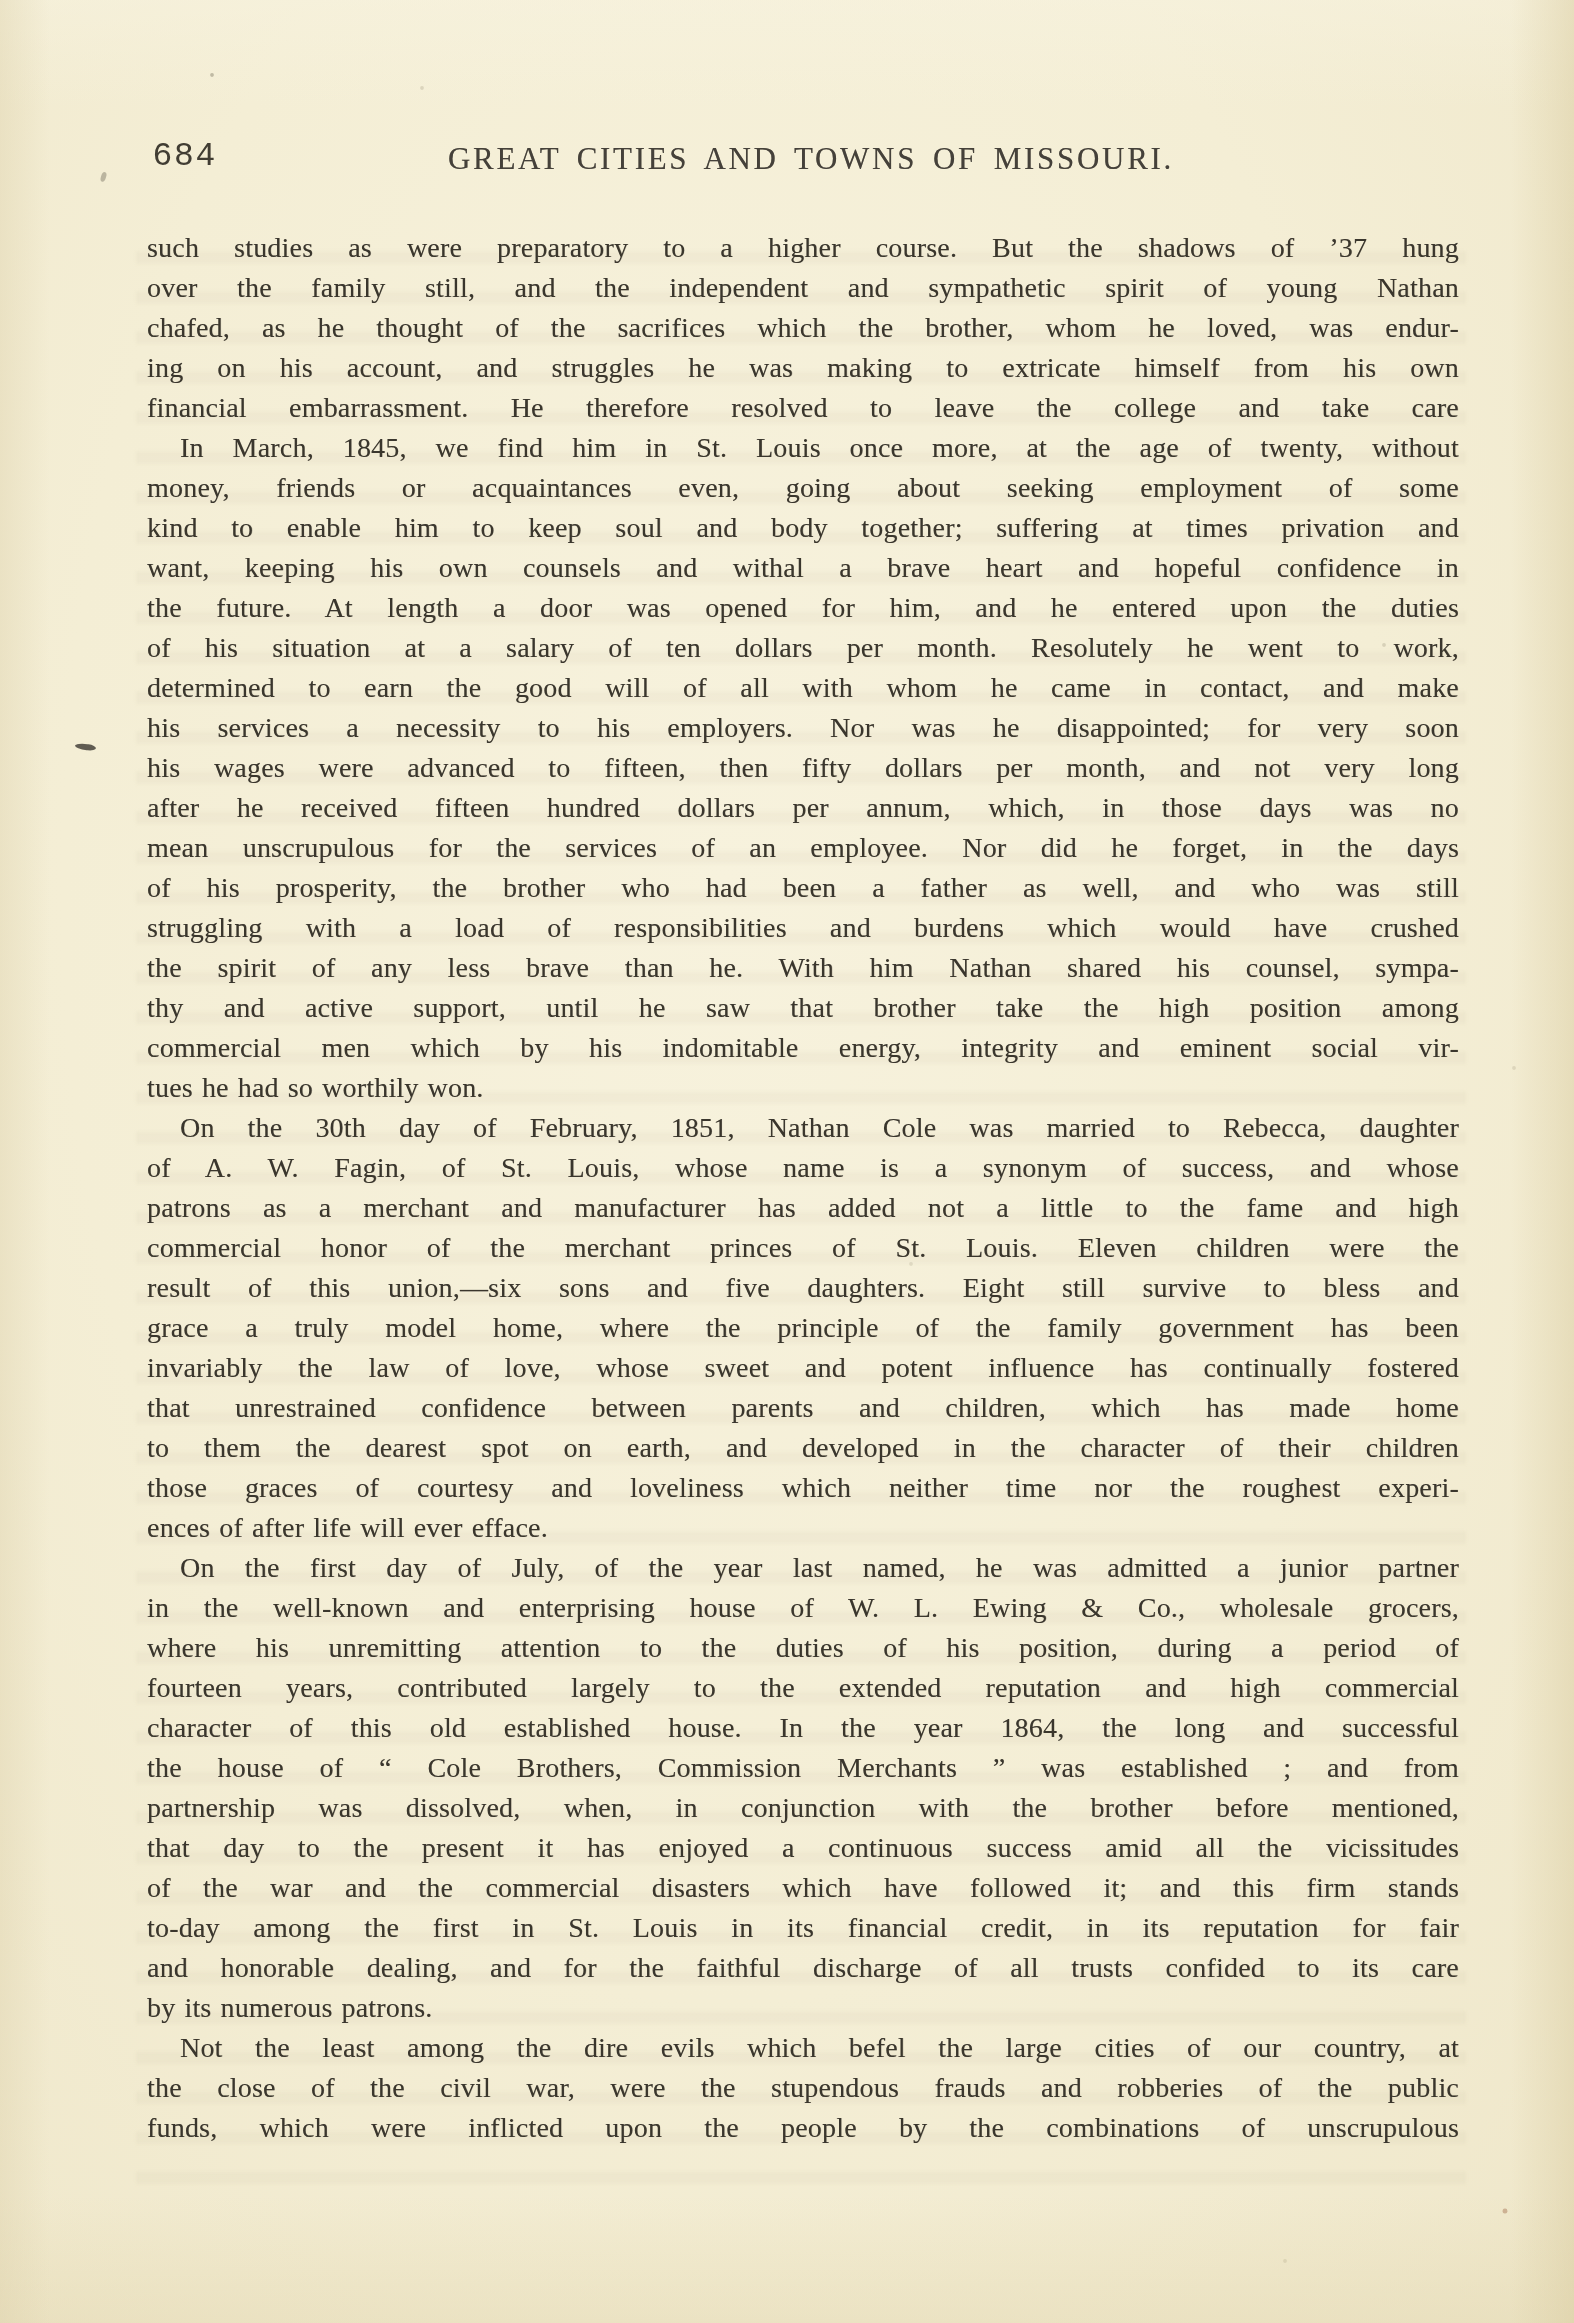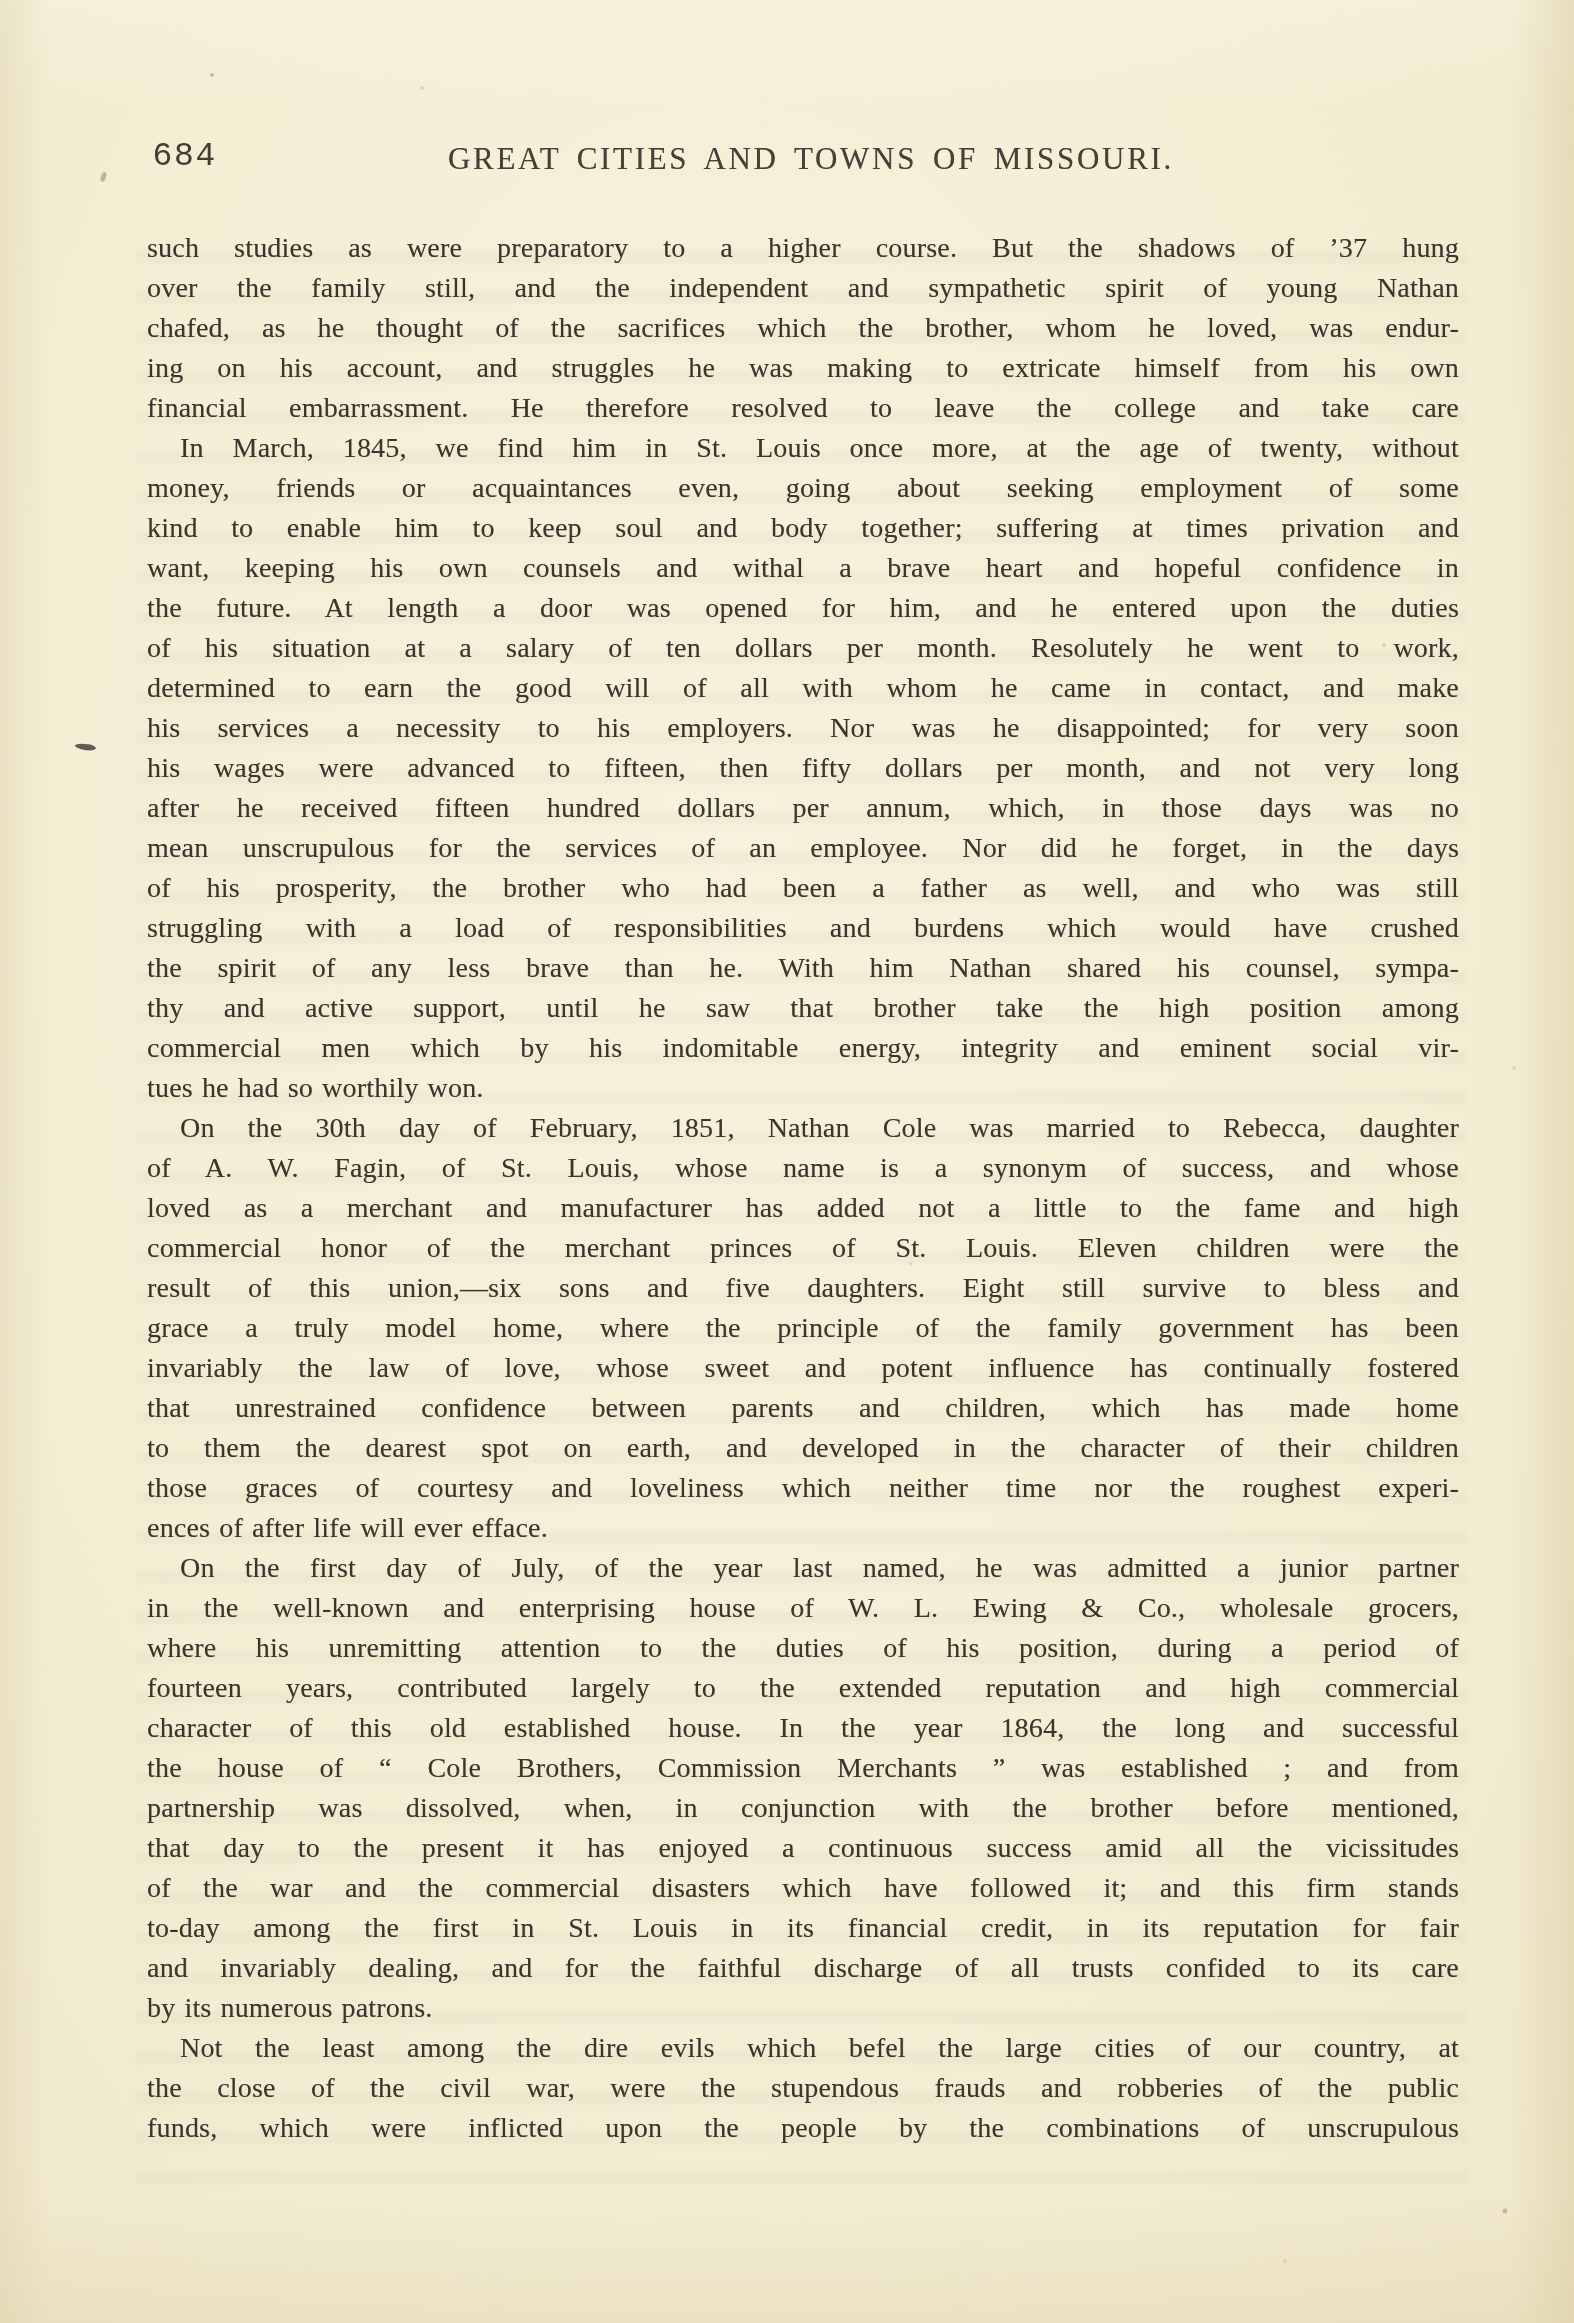--- a/index.html
+++ b/index.html
@@ -168,42 +168,42 @@
         <div class="line">of his prosperity, the brother who had been a father as well, and who was still</div>
         <div class="line">struggling with a load of responsibilities and burdens which would have crushed</div>
         <div class="line">the spirit of any less brave than he.  With him Nathan shared his counsel, sympa-</div>
         <div class="line">thy and active support, until he saw that brother take the high position among</div>
         <div class="line">commercial men which by his indomitable energy, integrity and eminent social vir-</div>
         <div class="line last">tues he had so worthily won.</div>
       </div>
       <div class="paragraph">
         <div class="line indent">On the 30th day of February, 1851, Nathan Cole was married to Rebecca, daughter</div>
         <div class="line">of A. W. Fagin, of St. Louis, whose name is a synonym of success, and whose</div>
-        <div class="line">loved as a merchant and manufacturer has added not a little to the fame and high</div>
+        <div class="line">patrons as a merchant and manufacturer has added not a little to the fame and high</div>
         <div class="line">commercial honor of the merchant princes of St. Louis.  Eleven children were the</div>
         <div class="line">result of this union,—six sons and five daughters.  Eight still survive to bless and</div>
         <div class="line">grace a truly model home, where the principle of the family government has been</div>
         <div class="line">invariably the law of love, whose sweet and potent influence has continually fostered</div>
         <div class="line">that unrestrained confidence between parents and children, which has made home</div>
         <div class="line">to them the dearest spot on earth, and developed in the character of their children</div>
         <div class="line">those graces of courtesy and loveliness which neither time nor the roughest experi-</div>
         <div class="line last">ences of after life will ever efface.</div>
       </div>
       <div class="paragraph">
         <div class="line indent">On the first day of July, of the year last named, he was admitted a junior partner</div>
         <div class="line">in the well-known and enterprising house of W. L. Ewing &amp; Co., wholesale grocers,</div>
         <div class="line">where his unremitting attention to the duties of his position, during a period of</div>
         <div class="line">fourteen years, contributed largely to the extended reputation and high commercial</div>
         <div class="line">character of this old established house.  In the year 1864, the long and successful</div>
         <div class="line">the house of “ Cole Brothers, Commission Merchants ” was established ; and from</div>
         <div class="line">partnership was dissolved, when, in conjunction with the brother before mentioned,</div>
         <div class="line">that day to the present it has enjoyed a continuous success amid all the vicissitudes</div>
         <div class="line">of the war and the commercial disasters which have followed it; and this firm stands</div>
         <div class="line">to-day among the first in St. Louis in its financial credit, in its reputation for fair</div>
-        <div class="line">and invariably dealing, and for the faithful discharge of all trusts confided to its care</div>
+        <div class="line">and honorable dealing, and for the faithful discharge of all trusts confided to its care</div>
         <div class="line last">by its numerous patrons.</div>
       </div>
       <div class="paragraph">
         <div class="line indent">Not the least among the dire evils which befel the large cities of our country, at</div>
         <div class="line">the close of the civil war, were the stupendous frauds and robberies of the public</div>
         <div class="line">funds, which were inflicted upon the people by the combinations of unscrupulous</div>
       </div>
     </div>
 
   <div class="mark-dash"></div>

